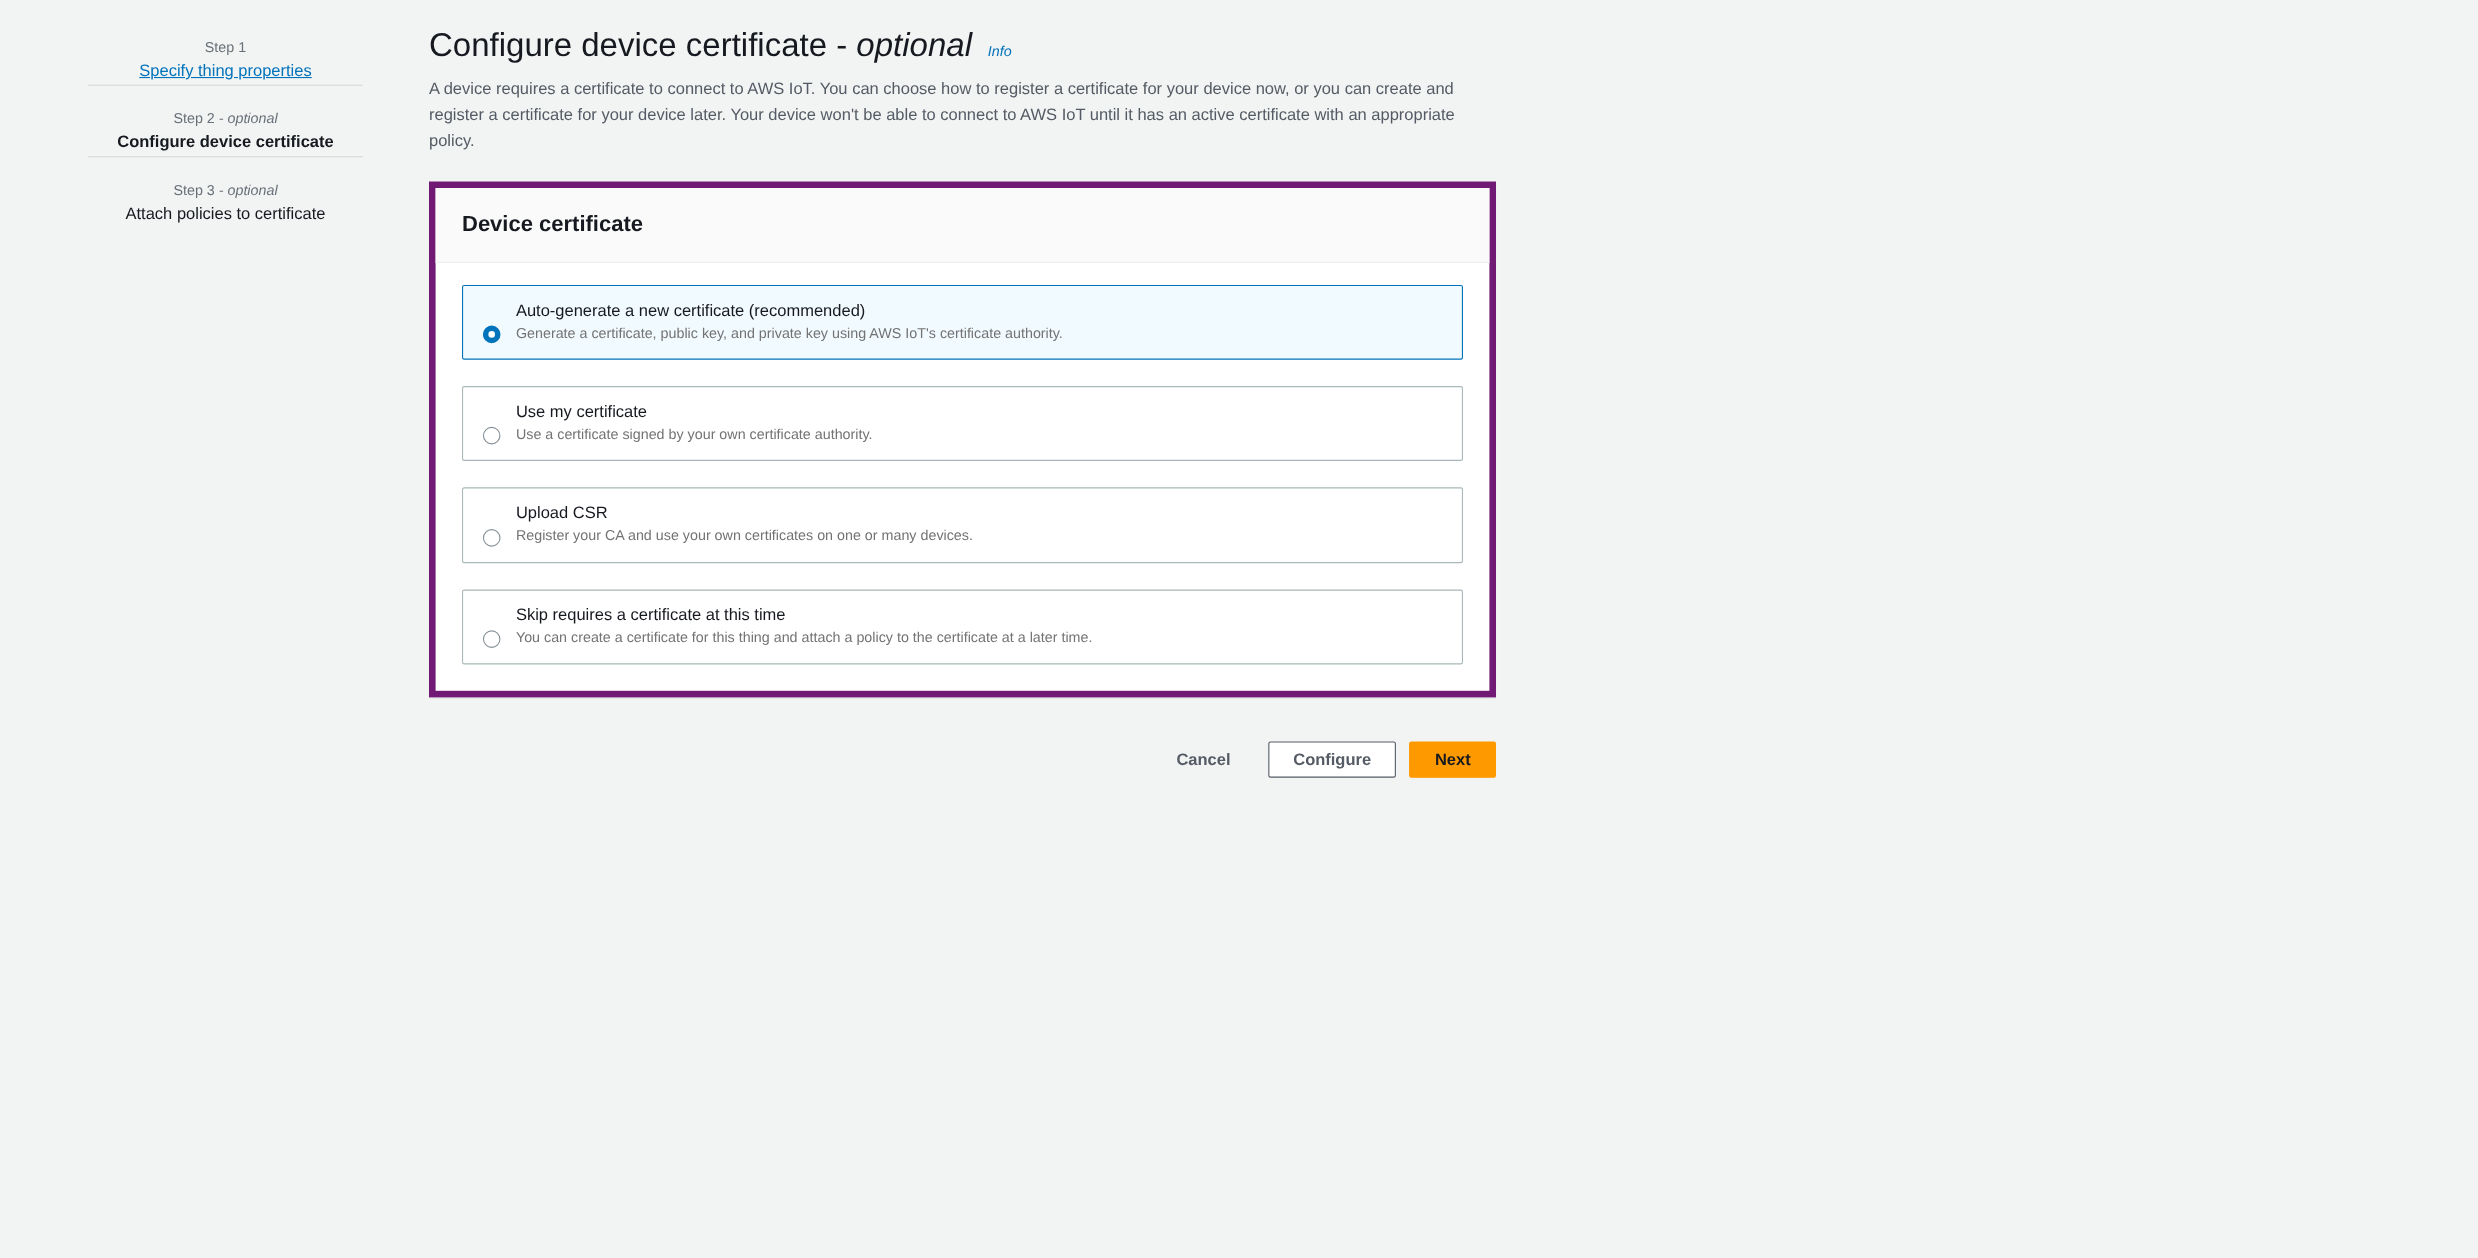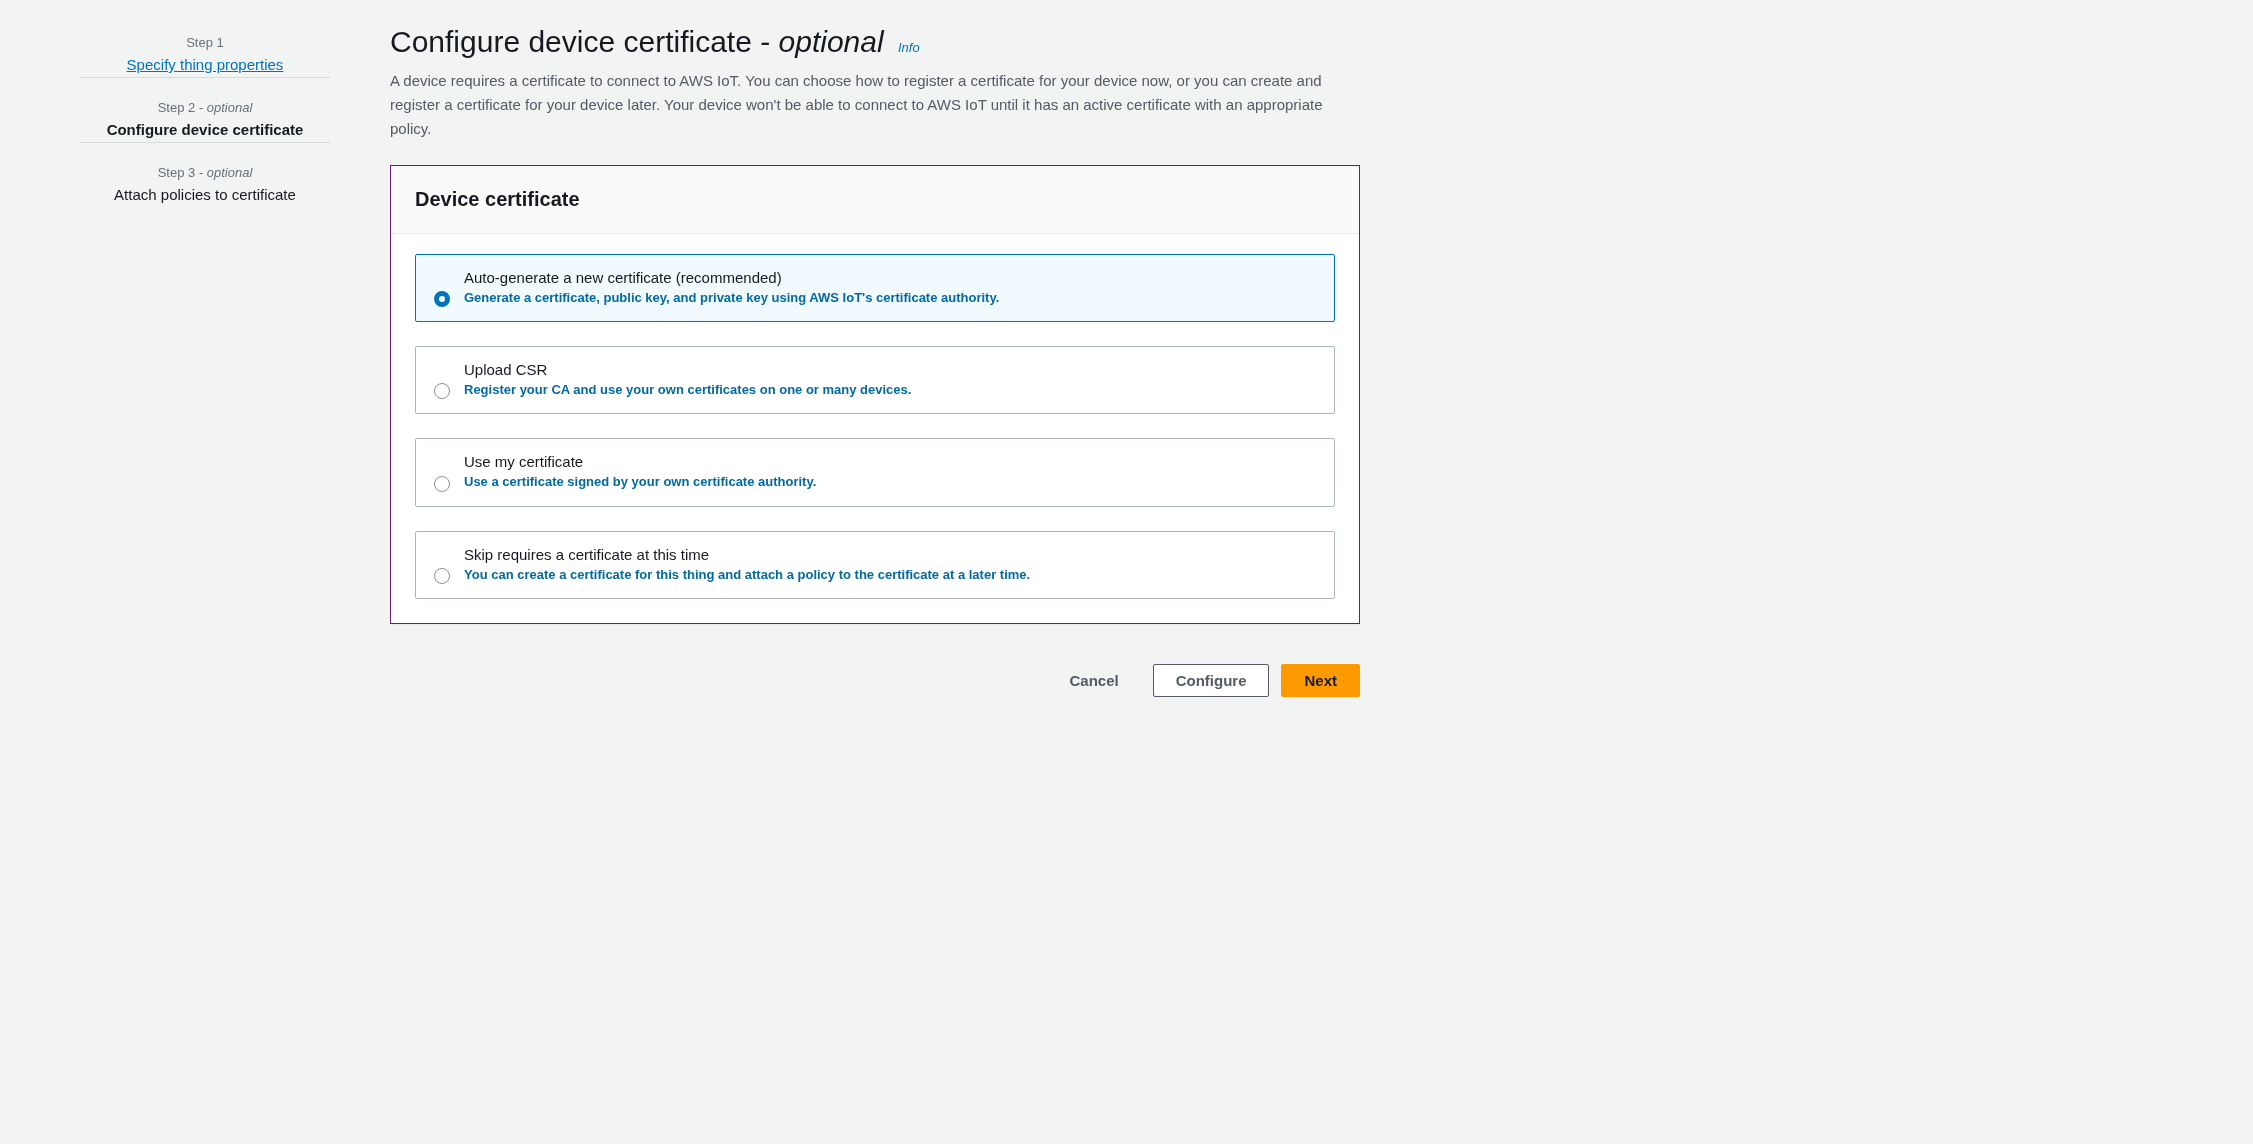--- a/index.html
+++ b/index.html
@@ -74,21 +74,21 @@
     }
     .page-description {
       font-size: 15px;
       color: #545b64;
       line-height: 1.6;
       margin-top: 10px;
       margin-bottom: 24px;
     }
     .panel {
       background: #fff;
-      border: 1px solid #701a75;
+      border: 6px solid #701a75;
       box-shadow: 0 1px 1px rgba(0,0,0,0.05);
     }
     .panel-header {
       padding: 22px 24px;
       border-bottom: 1px solid #eaeded;
       background: #fafafa;
     }
     .panel-title {
       font-size: 20px;
       font-weight: 700;
@@ -131,23 +131,22 @@
     .option-text {
       flex: 1;
     }
     .option-title {
       font-size: 15px;
       color: #16191f;
       margin-bottom: 3px;
     }
     .option-desc {
       font-size: 13px;
-      color: #0369a1;
+      color: #737373;
       line-height: 1.4;
-      font-weight: bold;
     }
     .button-row {
       display: flex;
       justify-content: flex-end;
       align-items: center;
       gap: 12px;
       margin-top: 40px;
     }
     .btn {
       font-size: 15px;
@@ -219,30 +218,30 @@
           <span class="radio-circle"></span>
           <span class="option-text">
             <div class="option-title">Auto-generate a new certificate (recommended)</div>
             <div class="option-desc">Generate a certificate, public key, and private key using AWS IoT's certificate authority.</div>
           </span>
         </label>
 
         <label class="radio-option">
           <span class="radio-circle"></span>
           <span class="option-text">
+            <div class="option-title">Use my certificate</div>
+            <div class="option-desc">Use a certificate signed by your own certificate authority.</div>
+          </span>
+        </label>
+
+        <label class="radio-option">
+          <span class="radio-circle"></span>
+          <span class="option-text">
             <div class="option-title">Upload CSR</div>
             <div class="option-desc">Register your CA and use your own certificates on one or many devices.</div>
-          </span>
-        </label>
-
-        <label class="radio-option">
-          <span class="radio-circle"></span>
-          <span class="option-text">
-            <div class="option-title">Use my certificate</div>
-            <div class="option-desc">Use a certificate signed by your own certificate authority.</div>
           </span>
         </label>
 
         <label class="radio-option">
           <span class="radio-circle"></span>
           <span class="option-text">
             <div class="option-title">Skip requires a certificate at this time</div>
             <div class="option-desc">You can create a certificate for this thing and attach a policy to the certificate at a later time.</div>
           </span>
         </label>

